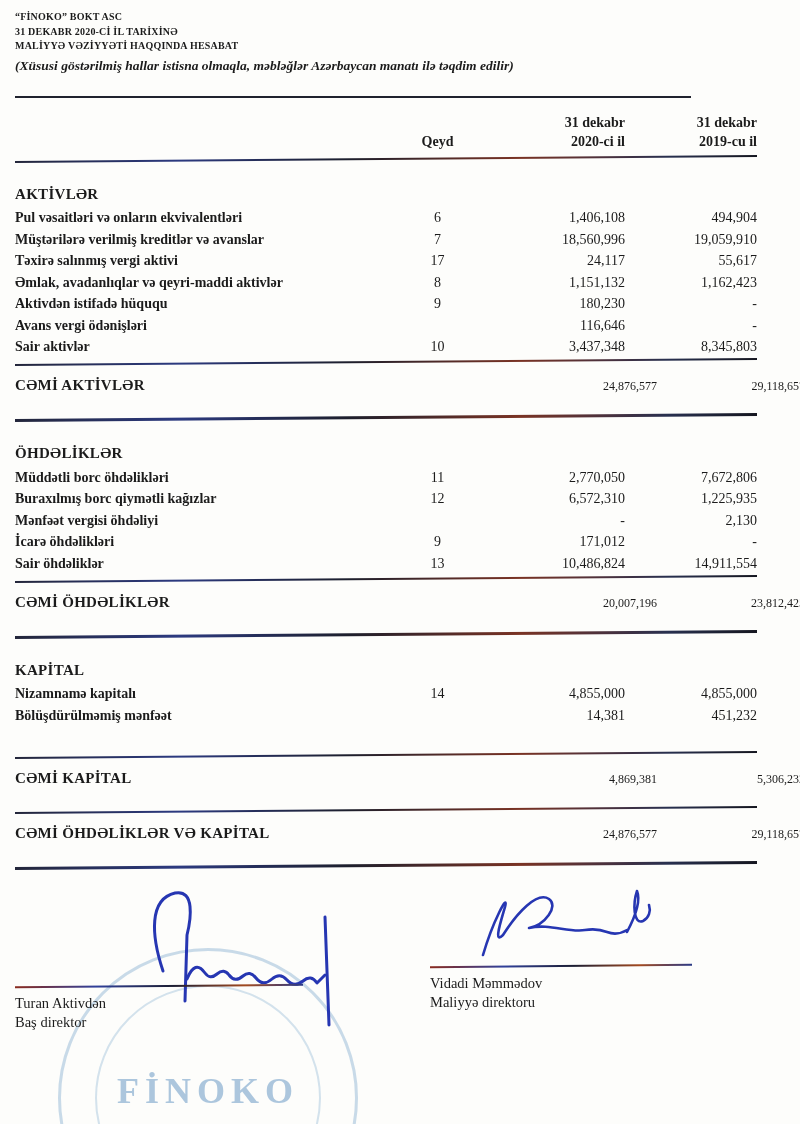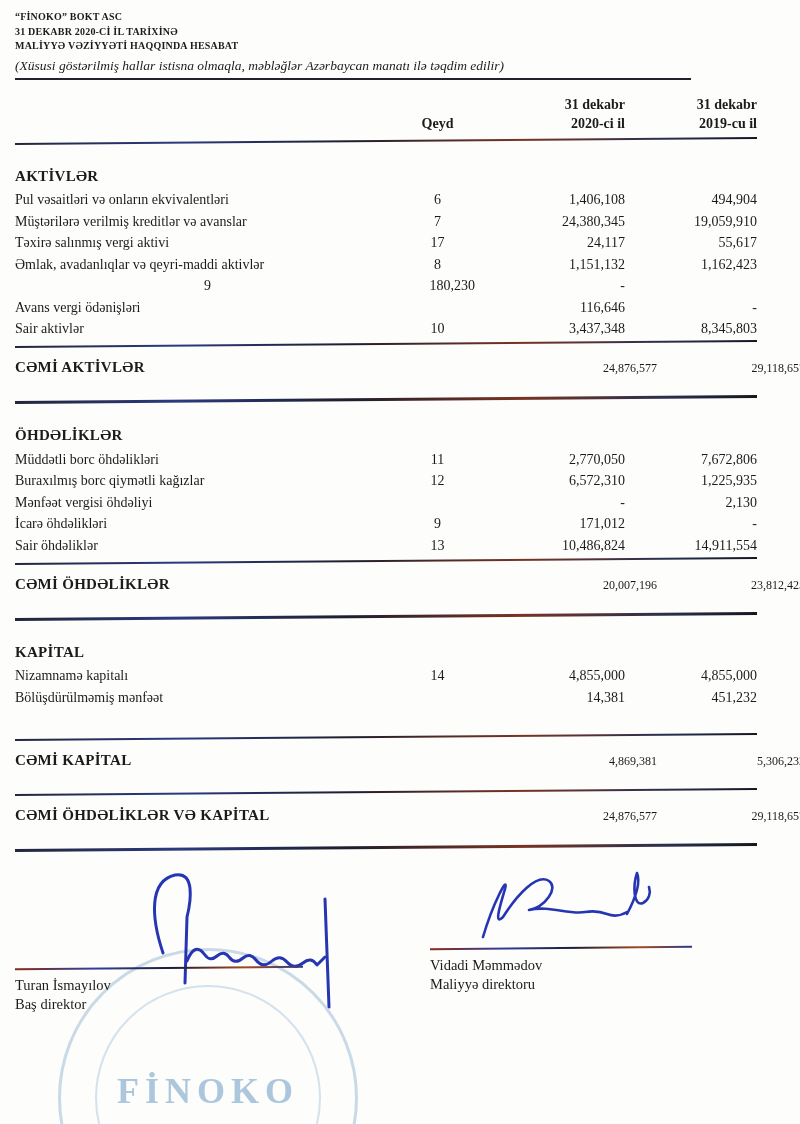--- a/index.html
+++ b/index.html
@@ -11,32 +11,32 @@
     background:#fdfdfb;
     color:#1b1b1b;
     font-family:"Liberation Serif","DejaVu Serif",serif;
     padding:10px 43px 0 15px;
     overflow:hidden;
   }
   
   .doc-header { line-height:1.45; }
   .doc-header .line { font-size:10px; font-weight:bold; letter-spacing:.2px; }
   .doc-subnote {
-    font-size:13.5px; font-style:italic; font-weight:400;
-    margin-top:2px; padding-bottom:3px;
+    font-size:13.5px; font-style:italic; font-weight:700;
+    margin-top:2px; padding-bottom:21px;
     border-bottom:2px solid #20222e;
     width:676px;
   }
   
   .grid-row {
     display:grid;
     grid-template-columns:385px 75px 150px 132px;
     align-items:end;
   }
-  .c-label { font-size:14px; }
+  .c-label { font-size:14px;font-weight:bold; }
   .c-note  { font-size:14px; text-align:center; }
   .c-v     { font-size:14px; text-align:right; font-variant-numeric:tabular-nums; }
   .col-head { margin-top:16px; }
   .col-head .c-note, .col-head .c-v { font-weight:bold; font-size:14px; line-height:1.35; }
   .tbl-row { height:21.5px; }
   .section-title { font-size:15px; font-weight:bold; letter-spacing:.3px; margin-top:26px; margin-bottom:2px; }
   .total-row { padding:14px 0 16px 0;gap:16px; }
   .total-row .c-label { font-size:15px; font-weight:bold; letter-spacing:.3px; }
   .total-row .c-v { font-size:12px; font-weight:normal; }
   
@@ -121,36 +121,37 @@
 
   <div class="grid-row tbl-row">
     <span class="c-label">Pul vəsaitləri və onların ekvivalentləri</span>
     <span class="c-note">6</span>
     <span class="c-v">1,406,108</span>
     <span class="c-v">494,904</span>
   </div>
   <div class="grid-row tbl-row">
     <span class="c-label">Müştərilərə verilmiş kreditlər və avanslar</span>
     <span class="c-note">7</span>
-    <span class="c-v">24,380,345</span>
+    <span class="c-v">18,560,996</span>
     <span class="c-v">19,059,910</span>
   </div>
   <div class="grid-row tbl-row">
     <span class="c-label">Təxirə salınmış vergi aktivi</span>
     <span class="c-note">17</span>
     <span class="c-v">24,117</span>
     <span class="c-v">55,617</span>
   </div>
   <div class="grid-row tbl-row">
     <span class="c-label">Əmlak, avadanlıqlar və qeyri-maddi aktivlər</span>
     <span class="c-note">8</span>
     <span class="c-v">1,151,132</span>
     <span class="c-v">1,162,423</span>
   </div>
   <div class="grid-row tbl-row">
+    <span class="c-label">Aktivdən istifadə hüququ</span>
     <span class="c-note">9</span>
     <span class="c-v">180,230</span>
     <span class="c-v">-</span>
   </div>
   <div class="grid-row tbl-row">
     <span class="c-label">Avans vergi ödənişləri</span>
     <span class="c-note"></span>
     <span class="c-v">116,646</span>
     <span class="c-v">-</span>
   </div>
@@ -251,21 +252,21 @@
       <div class="sig-draw-left">
         <svg width="230" height="150" viewBox="0 0 230 150">
           <g fill="none" stroke="#2636b2" stroke-width="3" stroke-linecap="round" stroke-linejoin="round">
             <path d="M28,88 C16,52 14,16 40,10 C60,6 56,36 52,52 L50,118"></path>
             <path d="M52,96 q8,-20 18,-6 q5,7 12,1 q7,-6 12,1 q6,8 14,1 q7,-6 13,2 q7,9 16,1 q8,-7 15,1 q7,8 16,1 q8,-7 14,2 l8,-8"></path>
             <path d="M190,34 L194,142"></path>
           </g>
         </svg>
       </div>
       <div class="sig-line sig-line-left"></div>
-      <div class="sig-name">Turan İsmayılov</div>
+      <div class="sig-name">Turan Aktivdən</div>
       <div class="sig-title">Baş direktor</div>
     </div>
 
     <div class="sig-block sig-right">
       <div class="sig-draw-right">
         <svg width="220" height="90" viewBox="0 0 220 90">
           <g fill="none" stroke="#2636b2" stroke-width="2.6" stroke-linecap="round" stroke-linejoin="round">
             <path d="M18,78 C28,44 44,14 40,30 C36,44 28,68 38,58 C52,36 72,14 84,22 C94,29 80,48 64,51 C84,46 104,56 120,53 q12,-2 22,2 q10,4 20,-2"></path>
             <path d="M162,55 C170,40 176,24 172,14 C168,26 168,48 178,44 C184,41 186,34 184,28"></path>
           </g>

